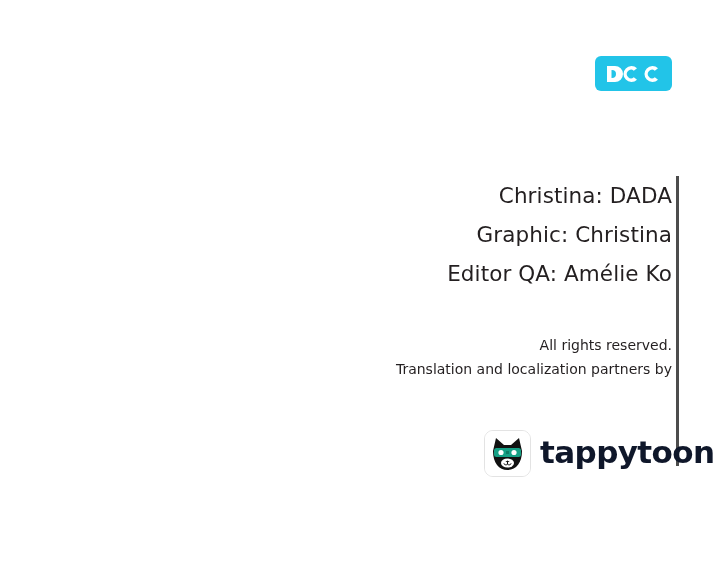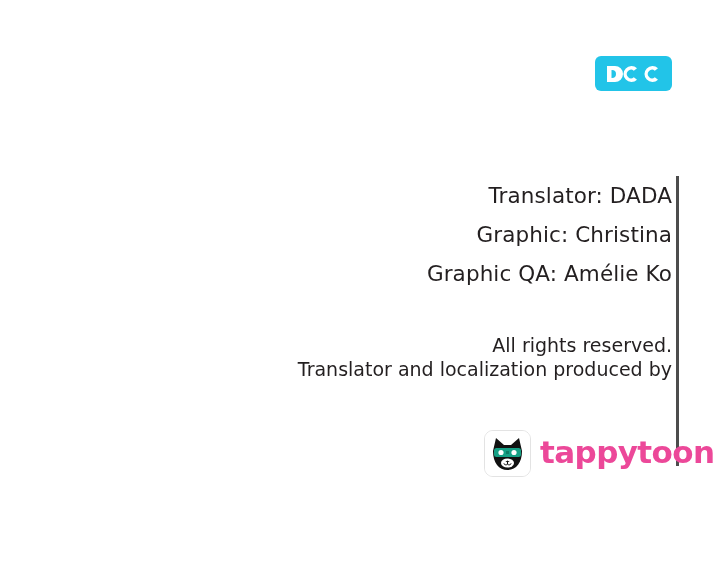--- a/index.html
+++ b/index.html
@@ -55,21 +55,21 @@
 
   
   .rights {
     position: absolute;
     top: 333px;
     left: 280px;
     width: 392px;
     text-align: right;
   }
   .rights-line {
-    font-size: 19px;
+    font-size: 14px;
     line-height: 24px;
     color: #231f20;
     white-space: nowrap;
   }
 
   
   .tappytoon {
     position: absolute;
     top: 430px;
     left: 484px;
@@ -85,21 +85,21 @@
     border: 1px solid #e3e3e3;
     position: relative;
     overflow: hidden;
     flex: 0 0 auto;
   }
   .tappytoon-mark svg { display: block; }
   .tappytoon-word {
     font-family: "DejaVu Sans", sans-serif;
     font-size: 31px;
     font-weight: bold;
-    color: #ec4899;
+    color: #0f172a;
     letter-spacing: -0.6px;
     line-height: 1;
     padding-bottom: 3px;
   }
 
   
   .edge-rule {
     position: absolute;
     top: 176px;
     left: 676px;
@@ -119,28 +119,28 @@
         <path d="M2 2 h8 a8 8 0 0 1 0 16 H2 Z M7 6 H6.5 v8 H7 a4 4 0 0 0 0-8 Z"></path>
         <path d="M32 4.2 a8 8 0 1 0 0 11.6 l-3.2-2.6 a4.2 4.2 0 1 1 0-6.4 Z"></path>
         <path d="M53 4.2 a8 8 0 1 0 0 11.6 l-3.2-2.6 a4.2 4.2 0 1 1 0-6.4 Z"></path>
       </g>
     </svg>
   </div>
 
   <div class="edge-rule"></div>
 
   <div class="credits">
-    <div class="credit-line">Translator: DADA</div>
+    <div class="credit-line">Christina: DADA</div>
     <div class="credit-line">Graphic: Christina</div>
-    <div class="credit-line">Graphic QA: Amélie Ko</div>
+    <div class="credit-line">Editor QA: Amélie Ko</div>
   </div>
 
   <div class="rights">
     <div class="rights-line">All rights reserved.</div>
-    <div class="rights-line">Translator and localization produced by</div>
+    <div class="rights-line">Translation and localization partners by</div>
   </div>
 
   <div class="tappytoon">
     <div class="tappytoon-mark">
       <svg width="45" height="45" viewBox="0 0 45 45" aria-hidden="true">
         <rect x="0" y="0" width="45" height="45" fill="#ffffff"></rect>
 
         <path d="M8 20 L11 7 L19 14 H26 L34 7 L37 20 C37 32 31 39 22.5 39 C14 39 8 32 8 20 Z" fill="#111111"></path>
 
         <rect x="9" y="17" width="27" height="9" rx="2.5" fill="#16a085"></rect>

